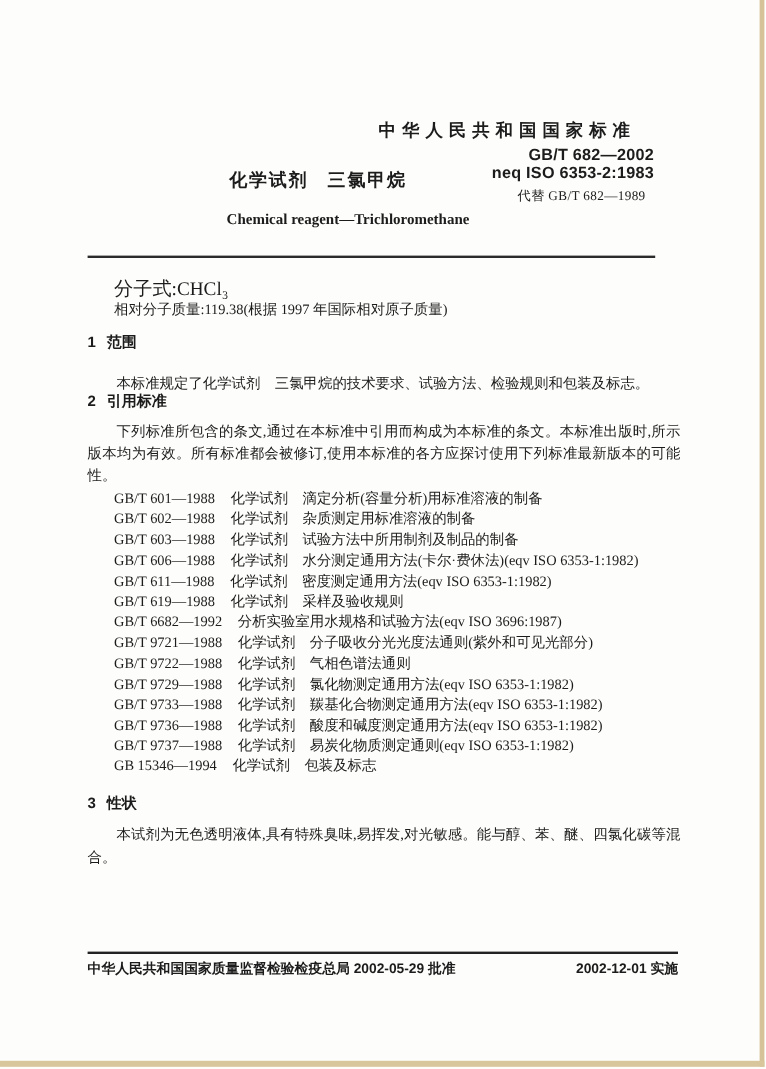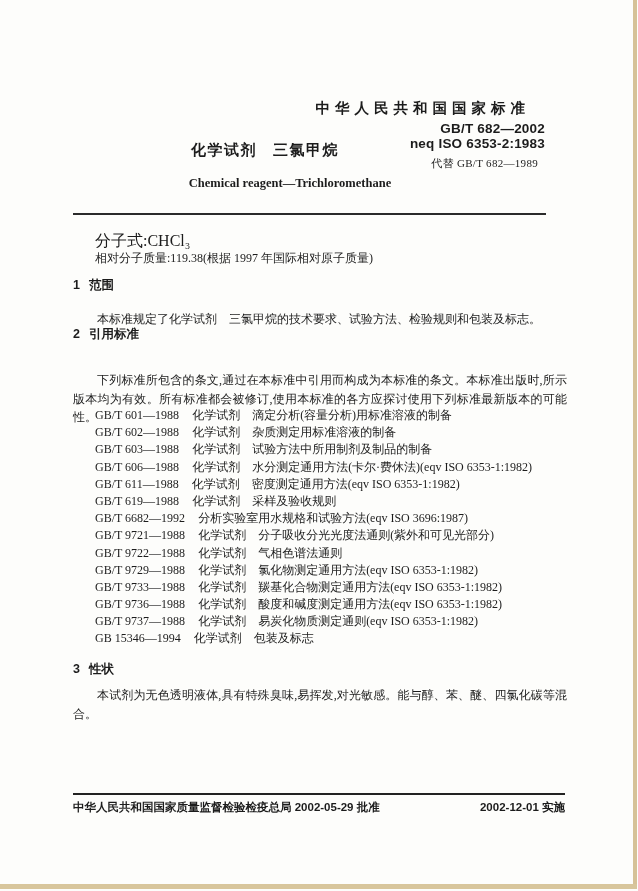--- a/index.html
+++ b/index.html
@@ -50,21 +50,21 @@
     font-family:"Liberation Sans","DejaVu Sans",sans-serif;
     font-weight:bold; font-size:12.5px;
   }
   .sec-heading .sec-label { margin-left:9px; }
   .h1 { top:277px; } .h2 { top:326px; } .h3 { top:661px; }
   .sec-body {
     position:absolute; left:73px; width:494px;
     font-size:12px; line-height:18.6px; text-indent:24px;
     text-align:justify;
   }
-  .p1 { top:300px;margin-top:10px; } .p2 { top:350px;margin-top:21px; } .p3 { top:686px; }
+  .p1 { top:300px;margin-top:10px; } .p2 { top:350px; } .p3 { top:686px; }
 
   
   .ref-list { position:absolute; top:407px; left:95px; width:480px; font-size:12px; }
   .ref-row  { height:17.2px; line-height:17.2px; white-space:nowrap; }
   .ref-title { margin-left:13px; }
 
   
   .footer-rule { position:absolute; top:793px; left:73px; width:492px; height:2px; background:#222222; }
   .footer {
     position:absolute; top:800px; left:73px; width:492px;

